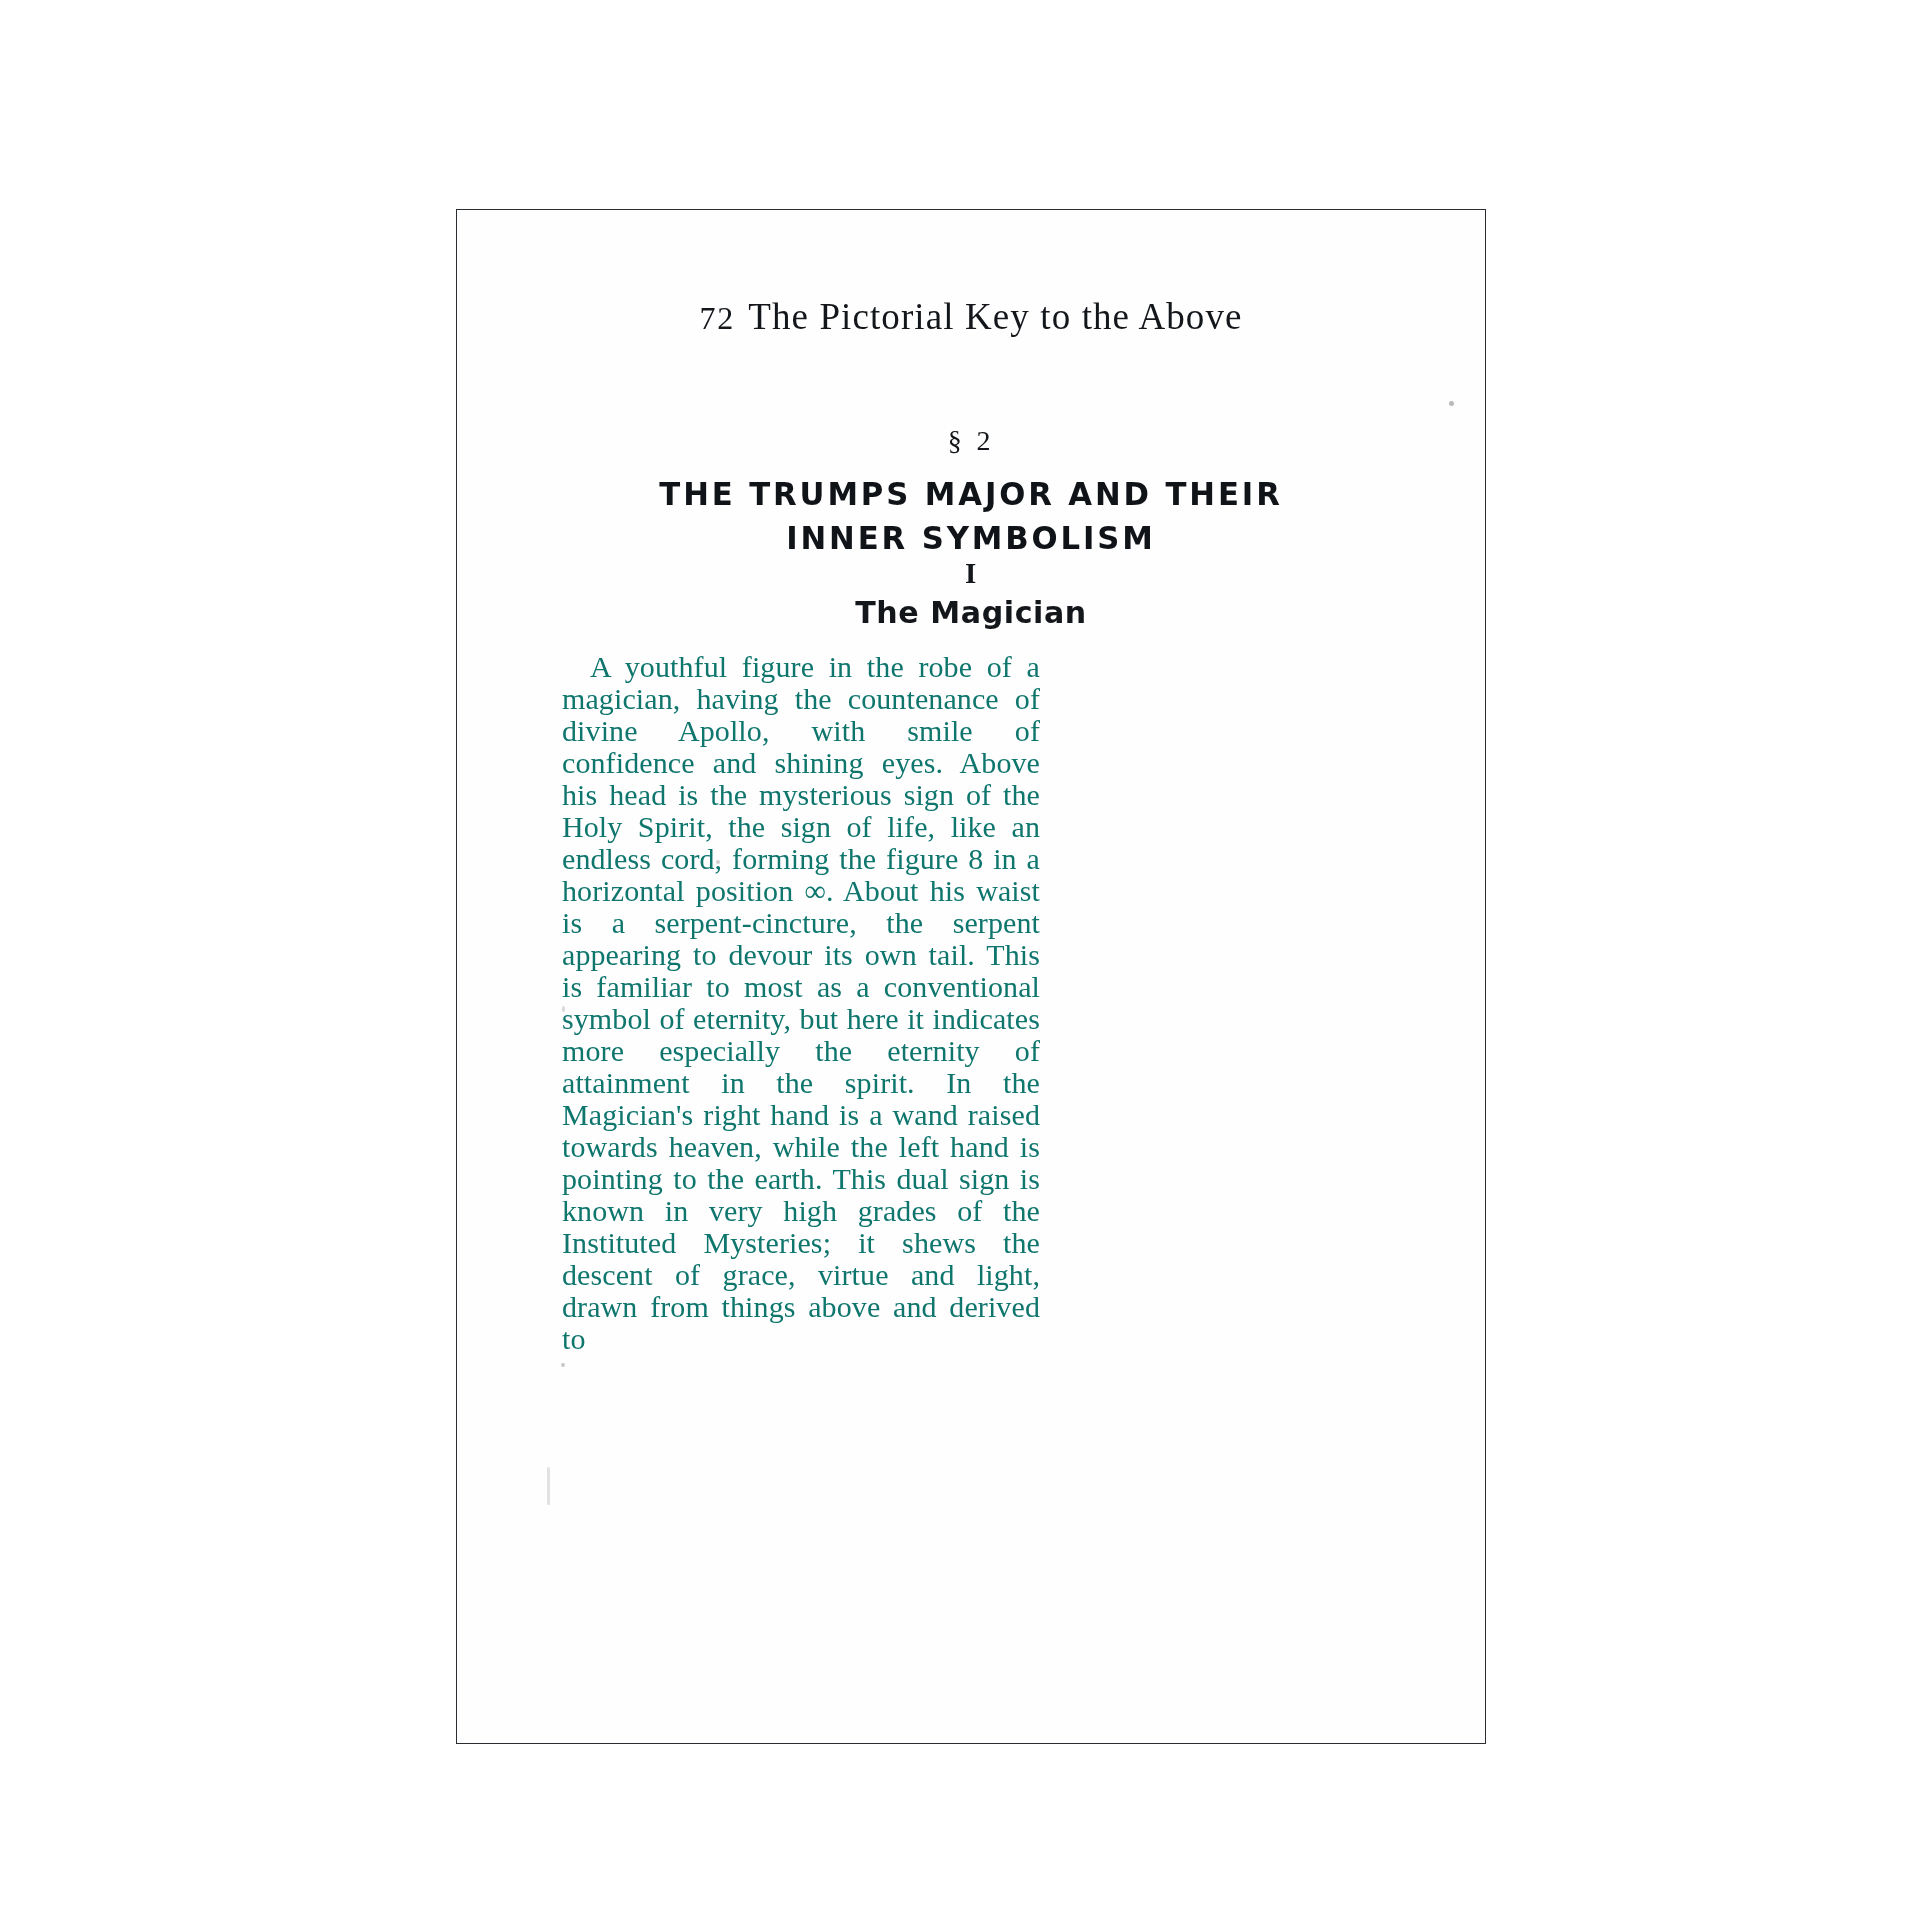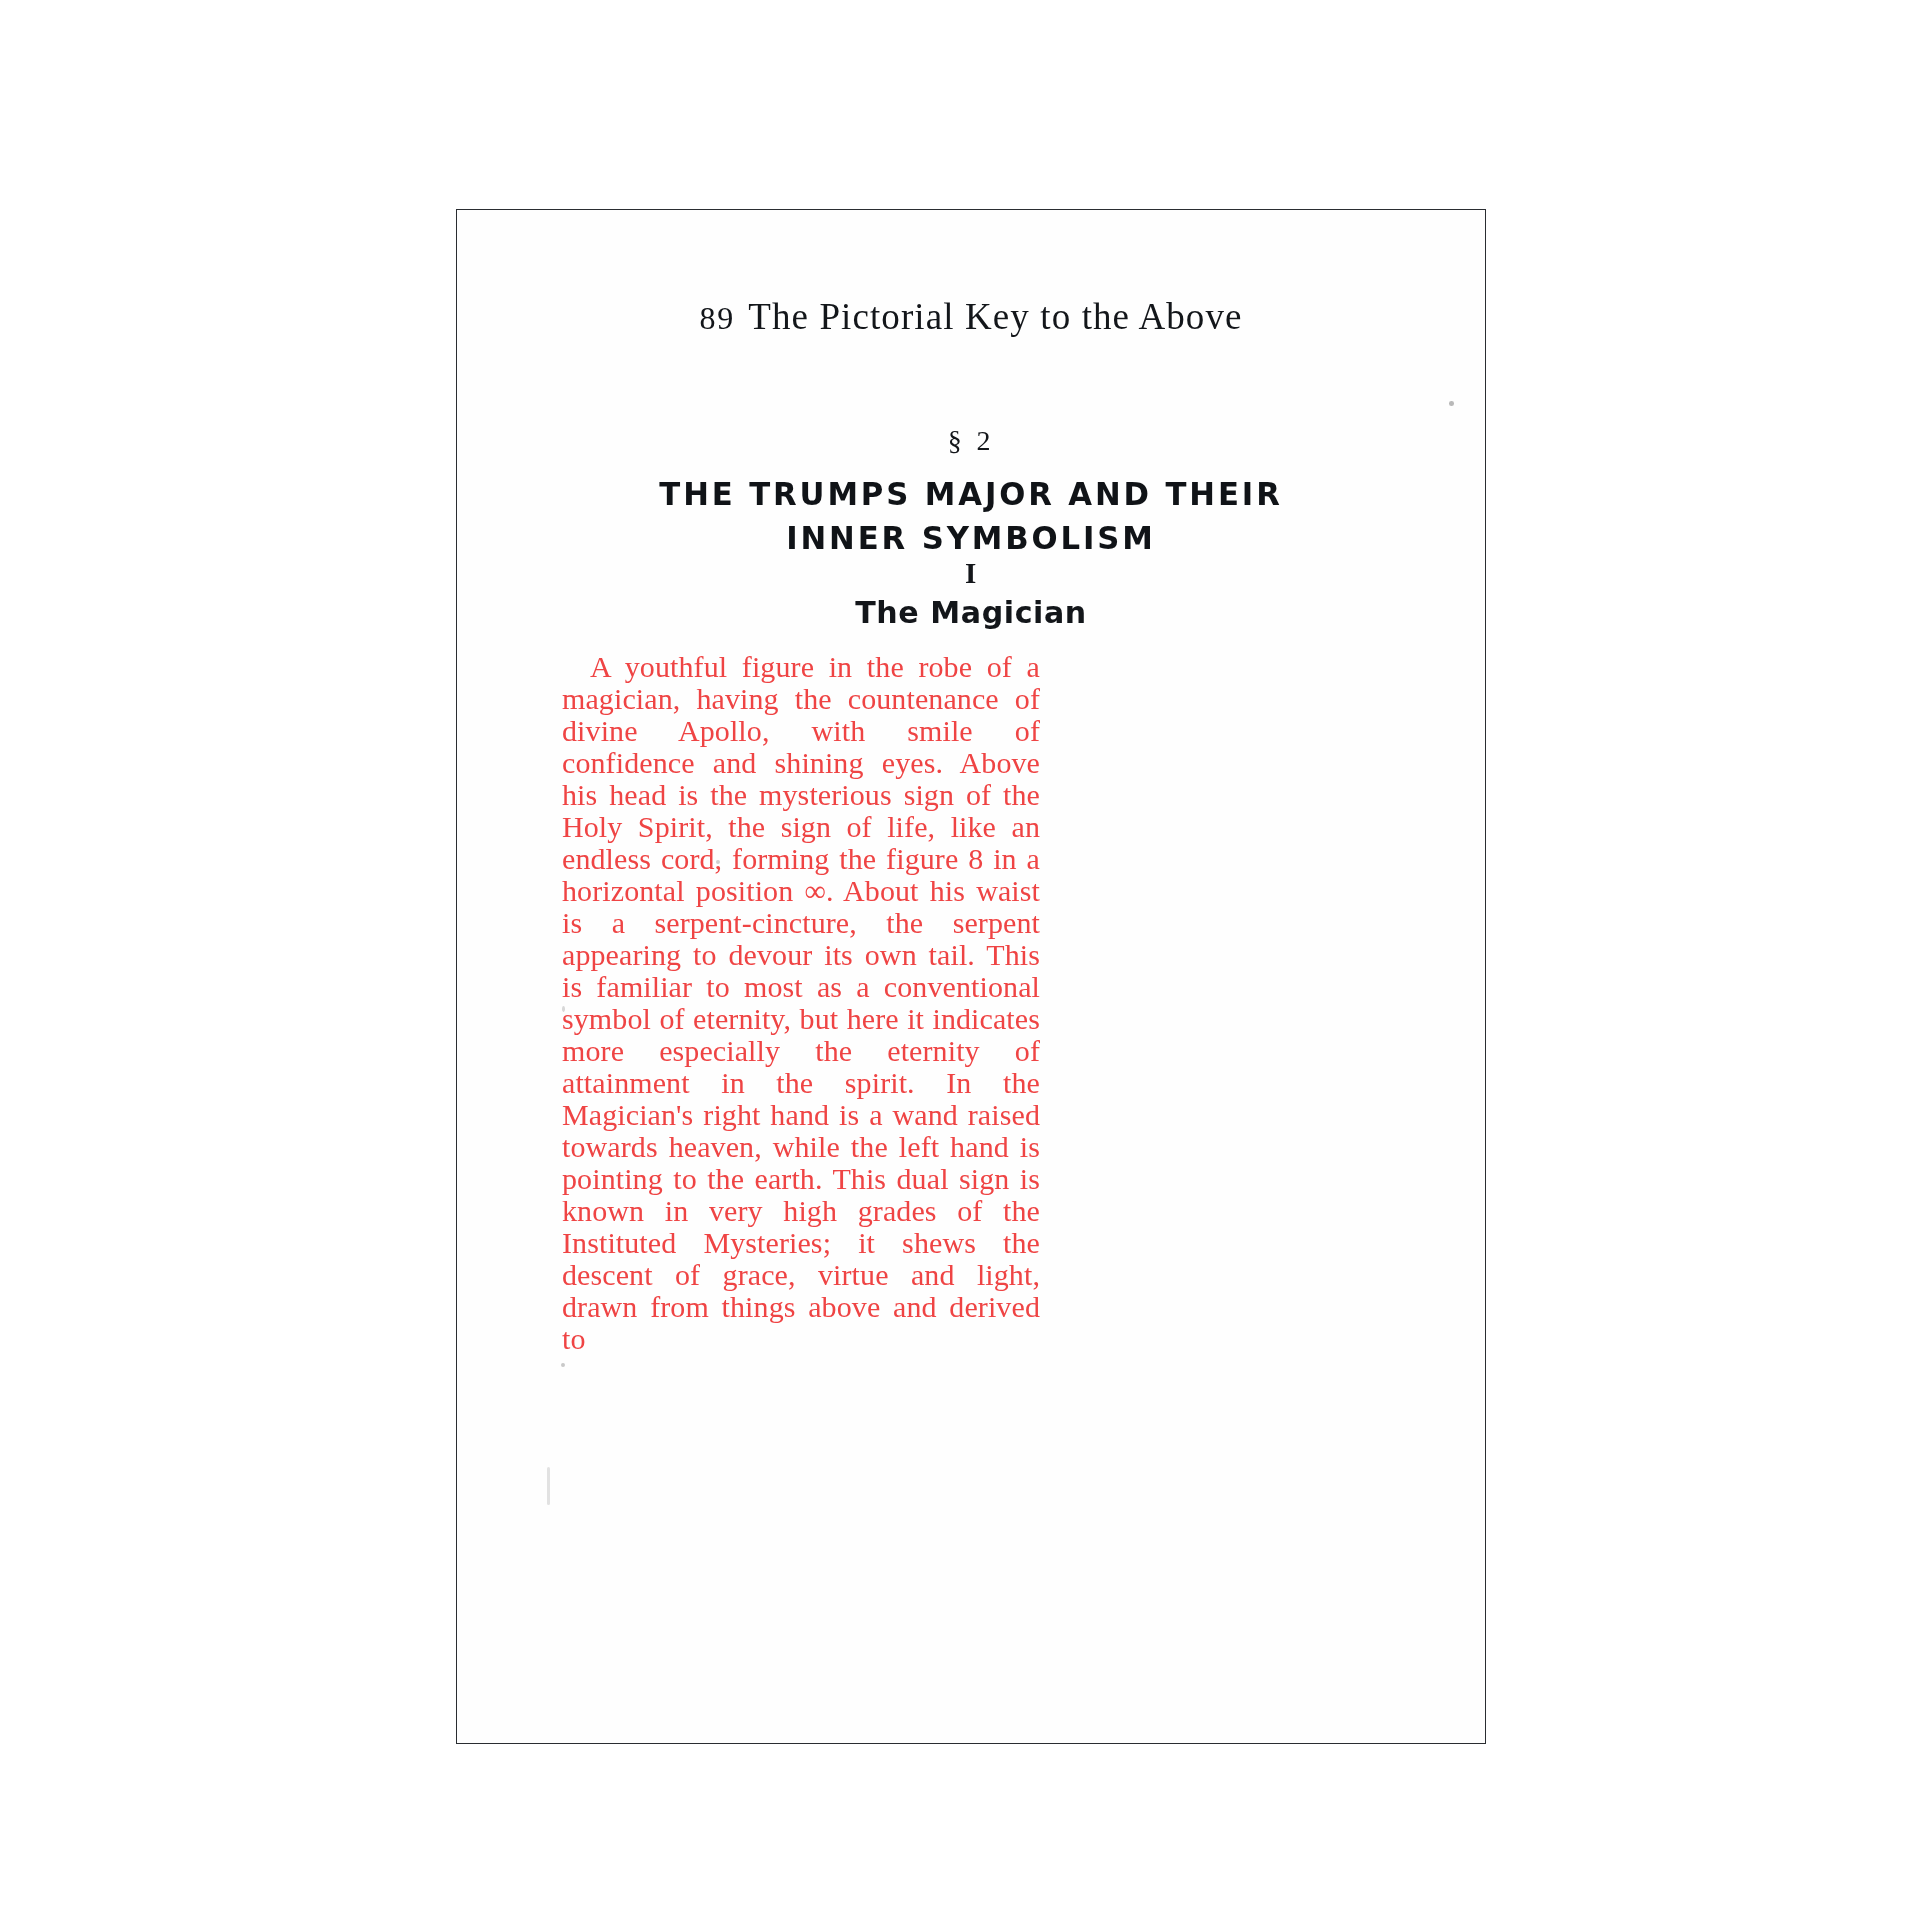--- a/index.html
+++ b/index.html
@@ -123,42 +123,42 @@
   .body-block {
     position: absolute;
     left: 105px;
     top: 441px;
     width: 478px;
     font-size: 30px;
     line-height: 32px;
     text-align: justify;
     text-justify: inter-word;
     letter-spacing: 0.1px;
-    color: #ef4444;
+    color: #0f766e;
   }
   .body-block p {
     margin: 0;
     text-indent: 28px;
   }
 </style>
 </head>
 <body>
 
 <div class="page-sheet">
 
   <div class="speck s1"></div>
   <div class="speck s2"></div>
   <div class="speck s3"></div>
   <div class="speck s4"></div>
   <div class="speck s5"></div>
 
   <div class="content">
 
     <div class="running-head">
-      <span class="folio">89</span><span class="rh-title">The Pictorial Key to the Above</span>
+      <span class="folio">72</span><span class="rh-title">The Pictorial Key to the Above</span>
     </div>
 
     <div class="section-mark">§ 2</div>
 
     <div class="display-head">
       <span class="line1">THE TRUMPS MAJOR AND THEIR</span>
       <span class="line2">INNER SYMBOLISM</span>
     </div>
 
     <div class="numeral">I</div>

